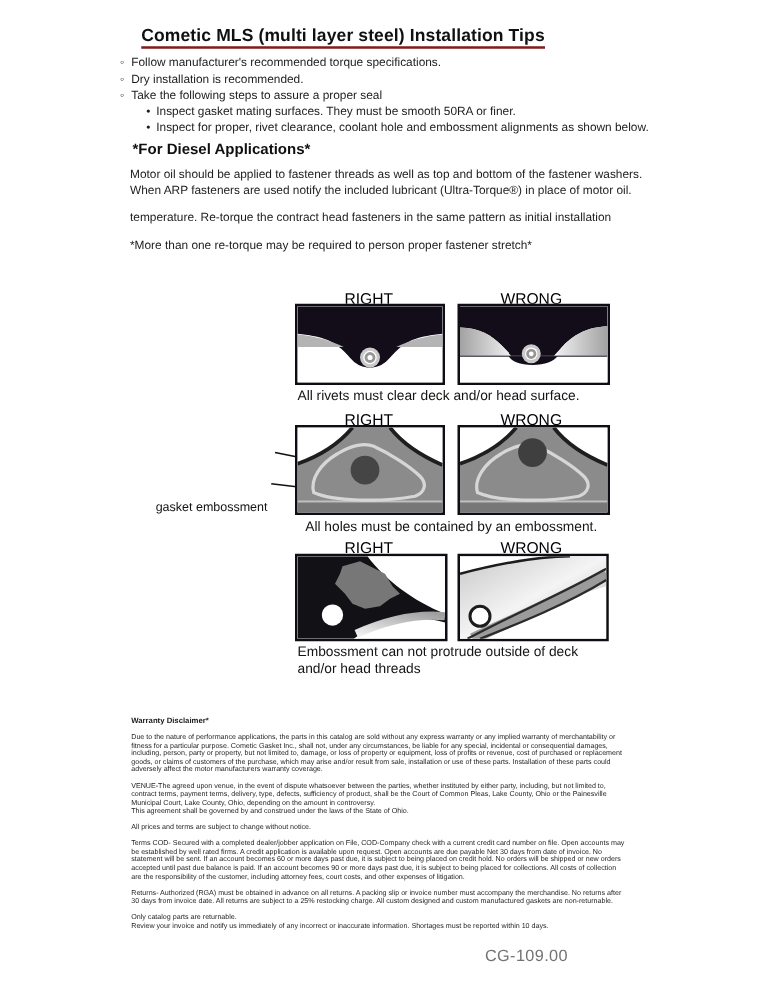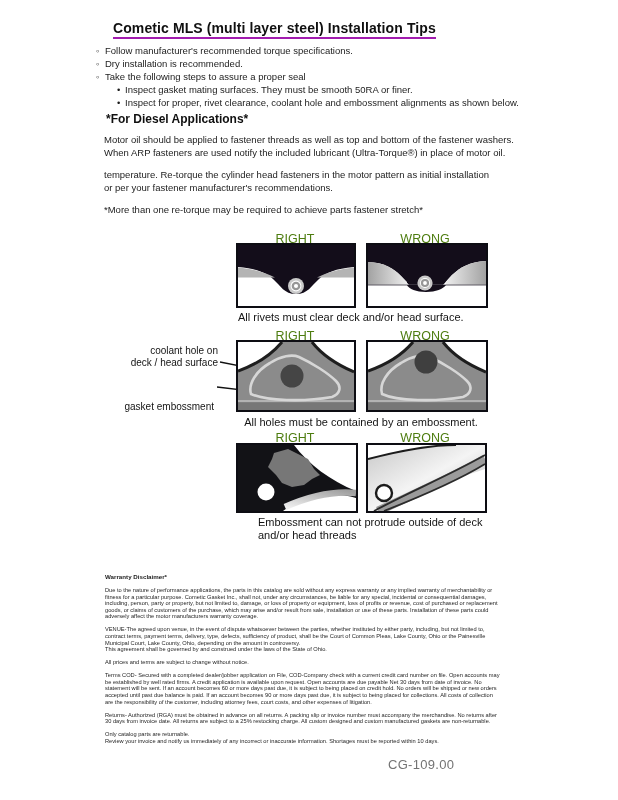--- a/index.html
+++ b/index.html
@@ -1,33 +1,33 @@
 <!DOCTYPE html>
 <html><head>
 <meta charset="utf-8">
 <style>
   html,body{margin:0;padding:0;background:#fff;}
   .page{position:relative;width:618px;height:800px;background:#ffffff;overflow:hidden;
         font-family:"Liberation Sans","DejaVu Sans",sans-serif;color:#1a1a1a;}
 
   .page-title{position:absolute;left:113px;top:20px;margin:0;font-size:14px;font-weight:bold;
-              color:#101010;border-bottom:2px solid #a21caf;padding-bottom:1px;letter-spacing:0.1px;}
+              color:#101010;border-bottom:2px solid #7f1d1d;padding-bottom:1px;letter-spacing:0.1px;}
 
   .intro{position:absolute;left:96px;top:44px;width:450px;font-size:9.5px;line-height:13px;color:#1c1c1c;}
   .intro .row{display:flex;}
   .intro .marker{width:9px;flex:none;}
   .intro .sub{margin-left:21px;}
   .intro .sub .marker{width:8px;}
 
   .diesel{position:absolute;left:104px;top:113px;width:445px;font-size:9.5px;line-height:13px;color:#1c1c1c;}
   .diesel .heading{font-size:12px;font-weight:bold;color:#101010;margin:0 0 7px 2px;}
   .diesel .para{margin:0 0 9px 0;}
 
   .figures{position:absolute;left:0;top:230px;width:618px;height:330px;}
-  .flabel{position:absolute;width:118px;text-align:center;font-size:12.5px;color:#4d7c0f;}
+  .flabel{position:absolute;width:118px;text-align:center;font-size:12.5px;color:#000000;}
   .fbox{position:absolute;border:2px solid #0d0d13;background:#fff;line-height:0;}
   .fbox svg{display:block;}
   .fcap{position:absolute;font-size:11px;color:#141414;line-height:12.5px;}
   .ann{position:absolute;width:122px;text-align:right;font-size:10px;line-height:11.5px;
        color:#141414;white-space:pre-line;}
   .pointer-lines{position:absolute;left:0;top:0;width:618px;height:330px;}
 
   .legal{position:absolute;left:105px;top:574px;width:432px;font-size:5.7px;line-height:6.6px;color:#262626;}
   .legal .heading{font-size:6.2px;font-weight:bold;margin:0 0 6.5px 0;color:#1b1b1b;}
   .legal .para{margin:0 0 6.4px 0;}
@@ -64,24 +64,23 @@
     </div>
   </div>
 
   <div class="diesel">
     <div class="heading">*For Diesel Applications*</div>
     <div class="para">
       <div>Motor oil should be applied to fastener threads as well as top and bottom of the fastener washers.</div>
       <div>When ARP fasteners are used notify the included lubricant (Ultra-Torque®) in place of motor oil.</div>
     </div>
     <div class="para">
-      <div>temperature. Re-torque the cylinder head fasteners in the motor pattern as initial installation</div>
-      <div>or per your fastener manufacturer's recommendations.</div>
-    </div>
-    <div class="para">*More than one re-torque may be required to achieve parts fastener stretch*</div>
+      <div>temperature. Re-torque the contract head fasteners in the same pattern as initial installation</div>
+    </div>
+    <div class="para">*More than one re-torque may be required to person proper fastener stretch*</div>
   </div>
 
   <div class="figures">
 
     <div class="flabel" style="left:236px;top:2px;">RIGHT</div>
     <div class="flabel" style="left:366px;top:2px;">WRONG</div>
 
     <div class="fbox" style="left:236px;top:13px;width:116px;height:61px;">
       <svg width="116" height="61" viewBox="0 0 116 61" preserveAspectRatio="none">
         <rect x="0" y="0" width="116" height="61" fill="#ffffff"></rect>
@@ -117,22 +116,20 @@
         <circle cx="57" cy="38" r="5" fill="#ffffff"></circle>
         <circle cx="57" cy="38" r="3" fill="#ffffff" stroke="#979797" stroke-width="2.2"></circle>
       </svg>
     </div>
 
     <div class="fcap" style="left:238px;top:81px;">All rivets must clear deck and/or head surface.</div>
 
     <div class="flabel" style="left:236px;top:99px;">RIGHT</div>
     <div class="flabel" style="left:366px;top:99px;">WRONG</div>
 
-    <div class="ann" style="left:96px;top:115px;">coolant hole on
-deck / head surface</div>
     <div class="ann" style="left:92px;top:151px;margin-top:20px;">gasket embossment</div>
 
     <svg class="pointer-lines" viewBox="0 0 618 330">
       <line x1="220" y1="132" x2="290" y2="146" stroke="#111111" stroke-width="1.3"></line>
       <circle cx="290" cy="146" r="1.6" fill="#111111"></circle>
       <line x1="217" y1="157" x2="259" y2="162" stroke="#111111" stroke-width="1.3"></line>
     </svg>
 
     <div class="fbox" style="left:236px;top:110px;width:116px;height:68px;">
       <svg width="116" height="68" viewBox="0 0 116 68" preserveAspectRatio="none">
@@ -195,21 +192,21 @@
         <rect x="0" y="0" width="117" height="66" fill="#ffffff"></rect>
         <path d="M0,14 C35,5 65,0 88,0 L117,0 L117,24 C85,34 45,50 20,66 L0,66 Z" fill="url(#deck1)"></path>
         <path d="M0,14 C35,5 65,0 88,0" fill="none" stroke="#1c1c1c" stroke-width="2"></path>
         <path d="M10,66 C44,50 82,34 117,14" fill="none" stroke="#9b9b9b" stroke-width="9"></path>
         <path d="M6,66 C41,47 80,31 117,10" fill="none" stroke="#2b2b2b" stroke-width="1.8"></path>
         <path d="M16,66 C49,53 86,38 117,19" fill="none" stroke="#2b2b2b" stroke-width="1.8"></path>
         <circle cx="16" cy="48" r="8" fill="#ffffff" stroke="#1c1c1c" stroke-width="2.4"></circle>
       </svg>
     </div>
 
-    <div class="fcap" style="left:238px;top:286px;margin-left:20px;">
+    <div class="fcap" style="left:238px;top:286px;">
       <div>Embossment can not protrude outside of deck</div>
       <div>and/or head threads</div>
     </div>
   </div>
 
   <div class="legal">
     <div class="heading">Warranty Disclaimer*</div>
     <div class="para">
       <div>Due to the nature of performance applications, the parts in this catalog are sold without any express warranty or any implied warranty of merchantability or</div>
       <div>fitness for a particular purpose.  Cometic Gasket Inc., shall not, under any circumstances, be liable for any special, incidental or consequential damages,</div>

